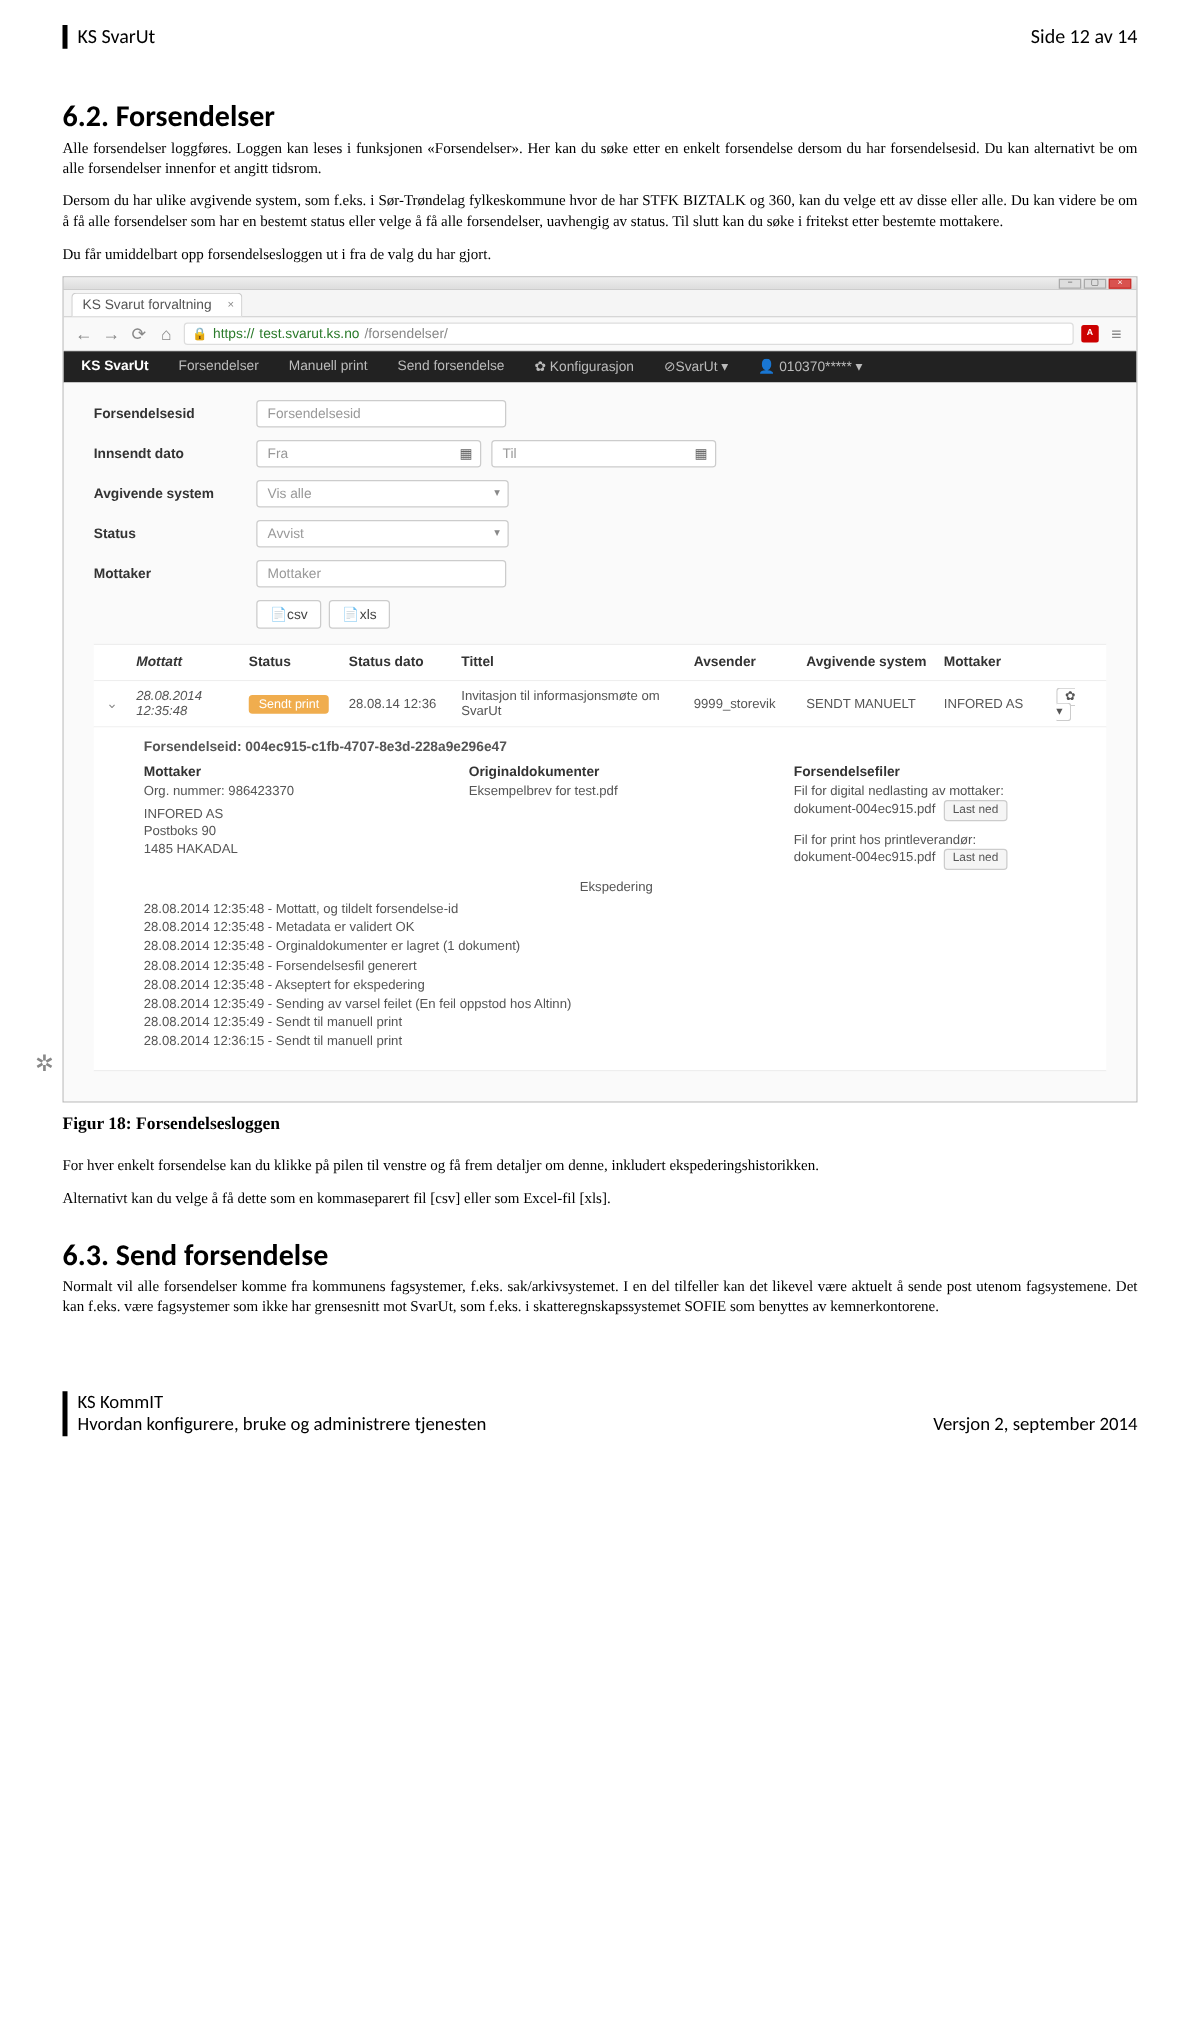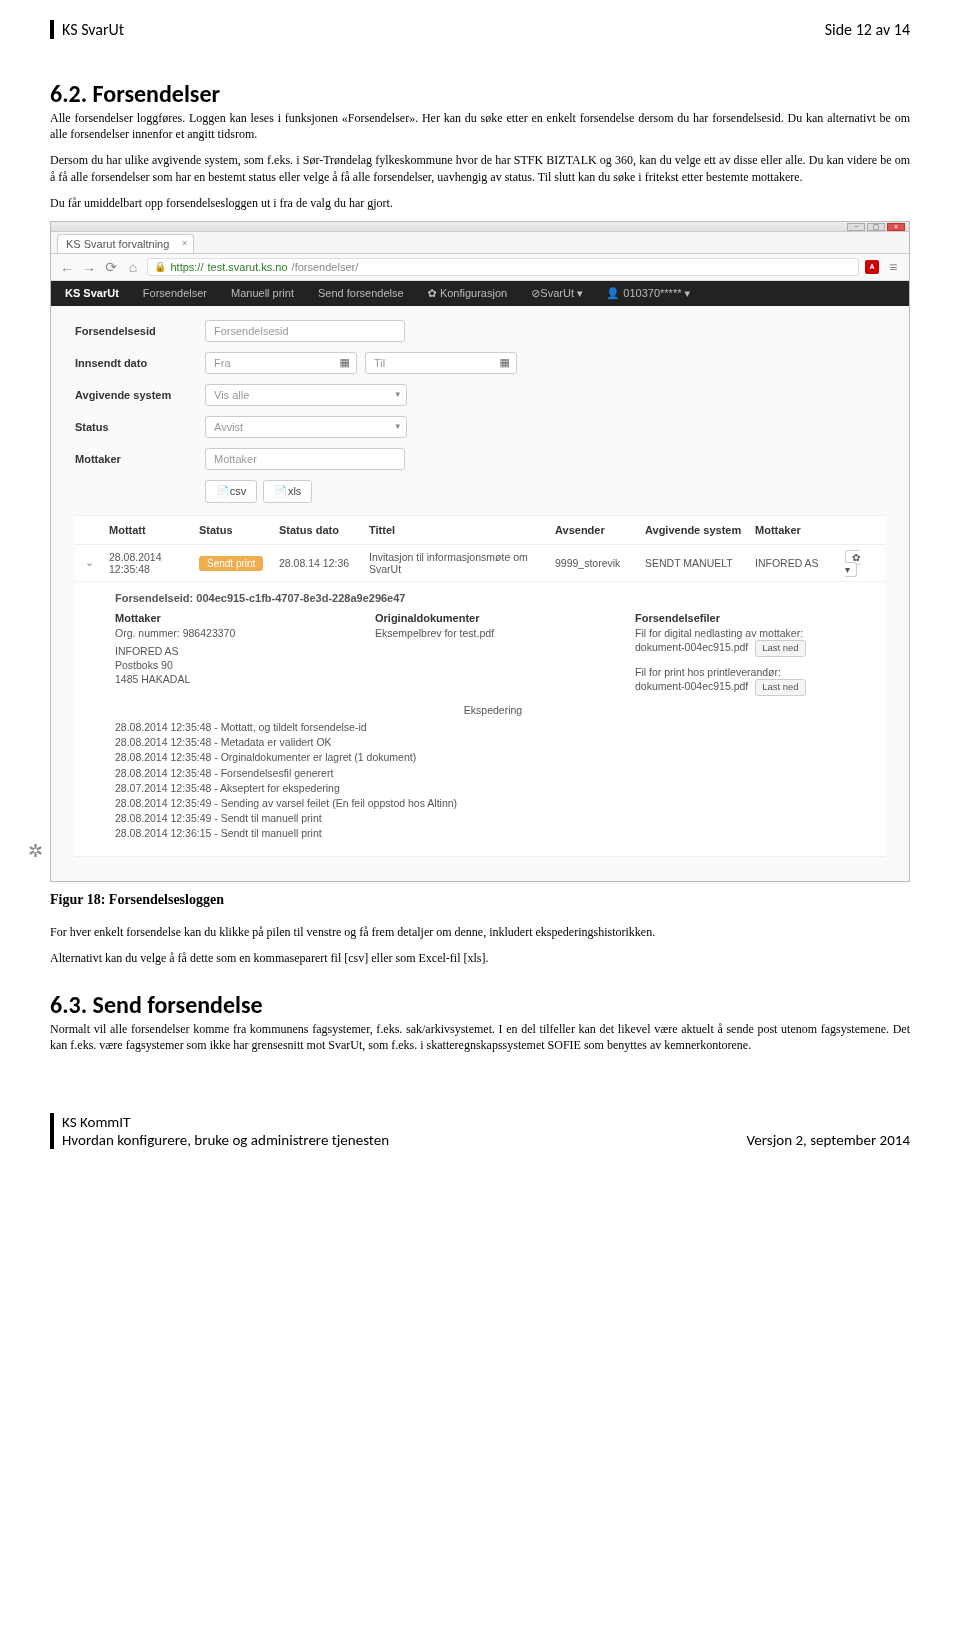--- a/index.html
+++ b/index.html
@@ -142,21 +142,21 @@
     background: #fff;
     padding: 4px 8px;
     font-size: 11px;
     color: #999;
     position: relative;
     min-height: 14px;
   }
   .ctrl.input-w { width: 200px; }
   .ctrl.select-w { width: 202px; padding-right: 20px; }
   .ctrl.select-w::after { content: "▾"; position: absolute; right: 6px; top: 4px; color: #888; font-size: 9px; }
-  .ctrl.date-w { width: 152px; padding-right: 24px; }
+  .ctrl.date-w { width: 180px; padding-right: 24px; }
   .date-ico { position: absolute; right: 6px; top: 3px; color: #666; font-size: 11px; }
   .btn-export {
     display: inline-block;
     border: 1px solid #ccc;
     background: #fff;
     padding: 4px 10px;
     font-size: 11px;
     color: #444;
     margin-right: 6px;
     border-radius: 3px;
@@ -175,21 +175,21 @@
     padding: 8px 10px;
     font-weight: bold;
     font-size: 11px;
     color: #333;
     border-top: 1px solid #eee;
     border-bottom: 1px solid #eee;
     background: #fff;
     margin-top: 12px;
   }
   .col-ex { width: 24px; }
-  .col1 { width: 90px; }
+  .col1 { width: 90px; font-style: italic; }
   .col2 { width: 80px; }
   .col3 { width: 90px; }
   .col4 { flex: 1; }
   .col5 { width: 90px; }
   .col6 { width: 110px; }
   .col7 { width: 90px; }
   .col8 { width: 30px; }
   .tbl-row {
     display: flex;
     align-items: center;
@@ -379,21 +379,21 @@
             <span>dokument-004ec915.pdf</span>
             <span class="dl-btn">Last ned</span>
           </div>
         </div>
       </div>
       <div class="hd" style="margin-top:6px;margin-bottom:4px;text-align:center;">Ekspedering</div>
       <div class="log-line">28.08.2014 12:35:48 - Mottatt, og tildelt forsendelse-id</div>
       <div class="log-line">28.08.2014 12:35:48 - Metadata er validert OK</div>
       <div class="log-line">28.08.2014 12:35:48 - Orginaldokumenter er lagret (1 dokument)</div>
       <div class="log-line">28.08.2014 12:35:48 - Forsendelsesfil generert</div>
-      <div class="log-line">28.07.2014 12:35:48 - Akseptert for ekspedering</div>
+      <div class="log-line">28.08.2014 12:35:48 - Akseptert for ekspedering</div>
       <div class="log-line">28.08.2014 12:35:49 - Sending av varsel feilet (En feil oppstod hos Altinn)</div>
       <div class="log-line">28.08.2014 12:35:49 - Sendt til manuell print</div>
       <div class="log-line">28.08.2014 12:36:15 - Sendt til manuell print</div>
     </div>
   </div>
 </div>
 </div>
 
 <p class="caption">Figur 18: Forsendelsesloggen</p>
 

